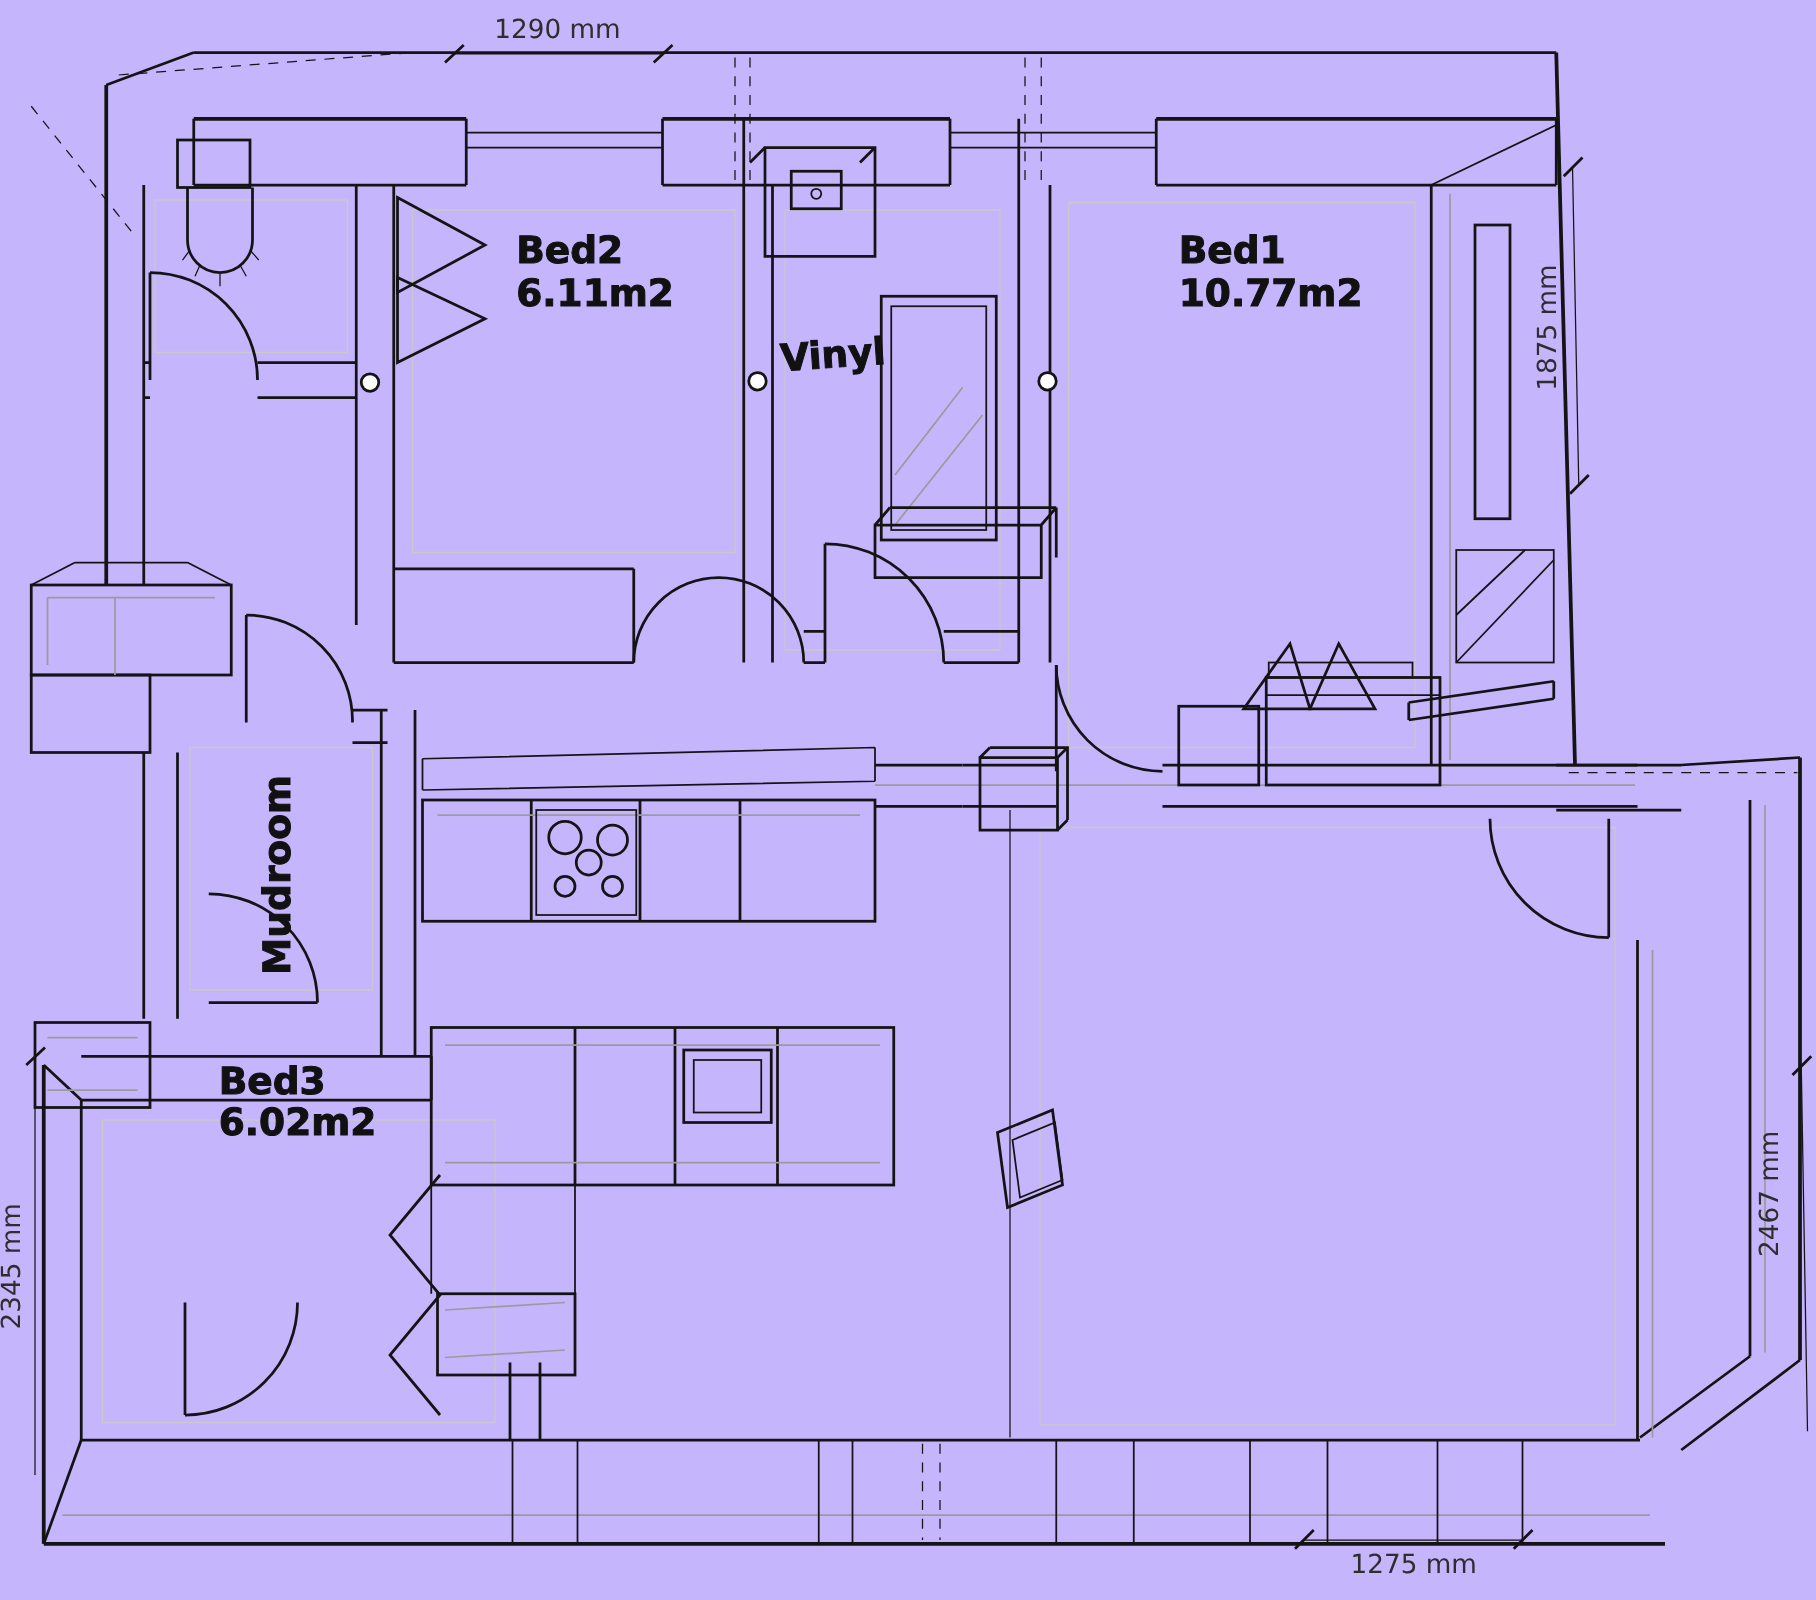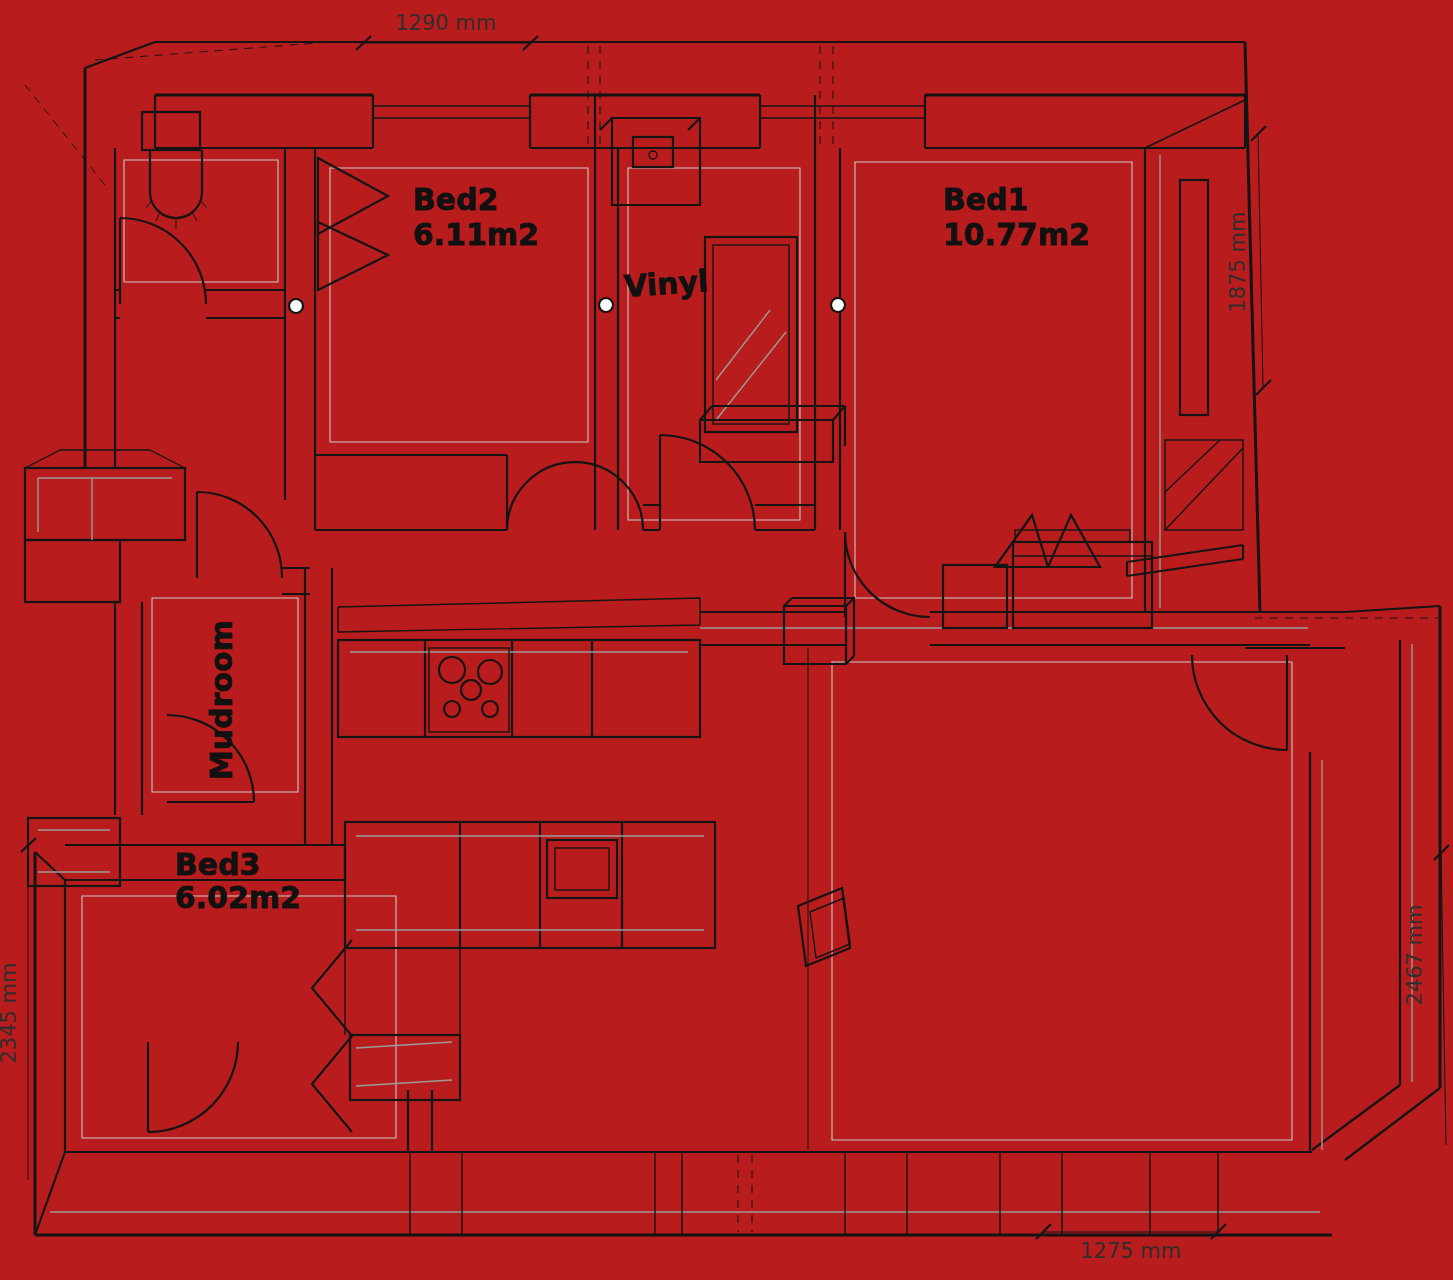--- a/index.html
+++ b/index.html
@@ -1,16 +1,16 @@
 <!DOCTYPE html>
 <html><head>
 <meta charset="utf-8">
 <style>
   html,body{margin:0;padding:0;background:#ffffff;}
-  .stage{position:relative;width:1453px;height:1280px;background:#b91c1c;overflow:hidden;
+  .stage{position:relative;width:1453px;height:1280px;background:#c4b5fd;overflow:hidden;
          font-family:"DejaVu Sans", sans-serif;}
   svg{display:block;}
   
   .s1{fill:none;stroke:#141414;stroke-width:3;stroke-linejoin:miter;}
   .s2{fill:none;stroke:#141414;stroke-width:2.2;stroke-linejoin:miter;}
   .s3{fill:none;stroke:#141414;stroke-width:1.4;}
   .s4{fill:none;stroke:#141414;stroke-width:1;}
   .g {fill:none;stroke:#9b9b9b;stroke-width:1.4;}
   .gl{fill:none;stroke:#c9c9c9;stroke-width:1.1;}
   .d {stroke-dasharray:8 7;}

